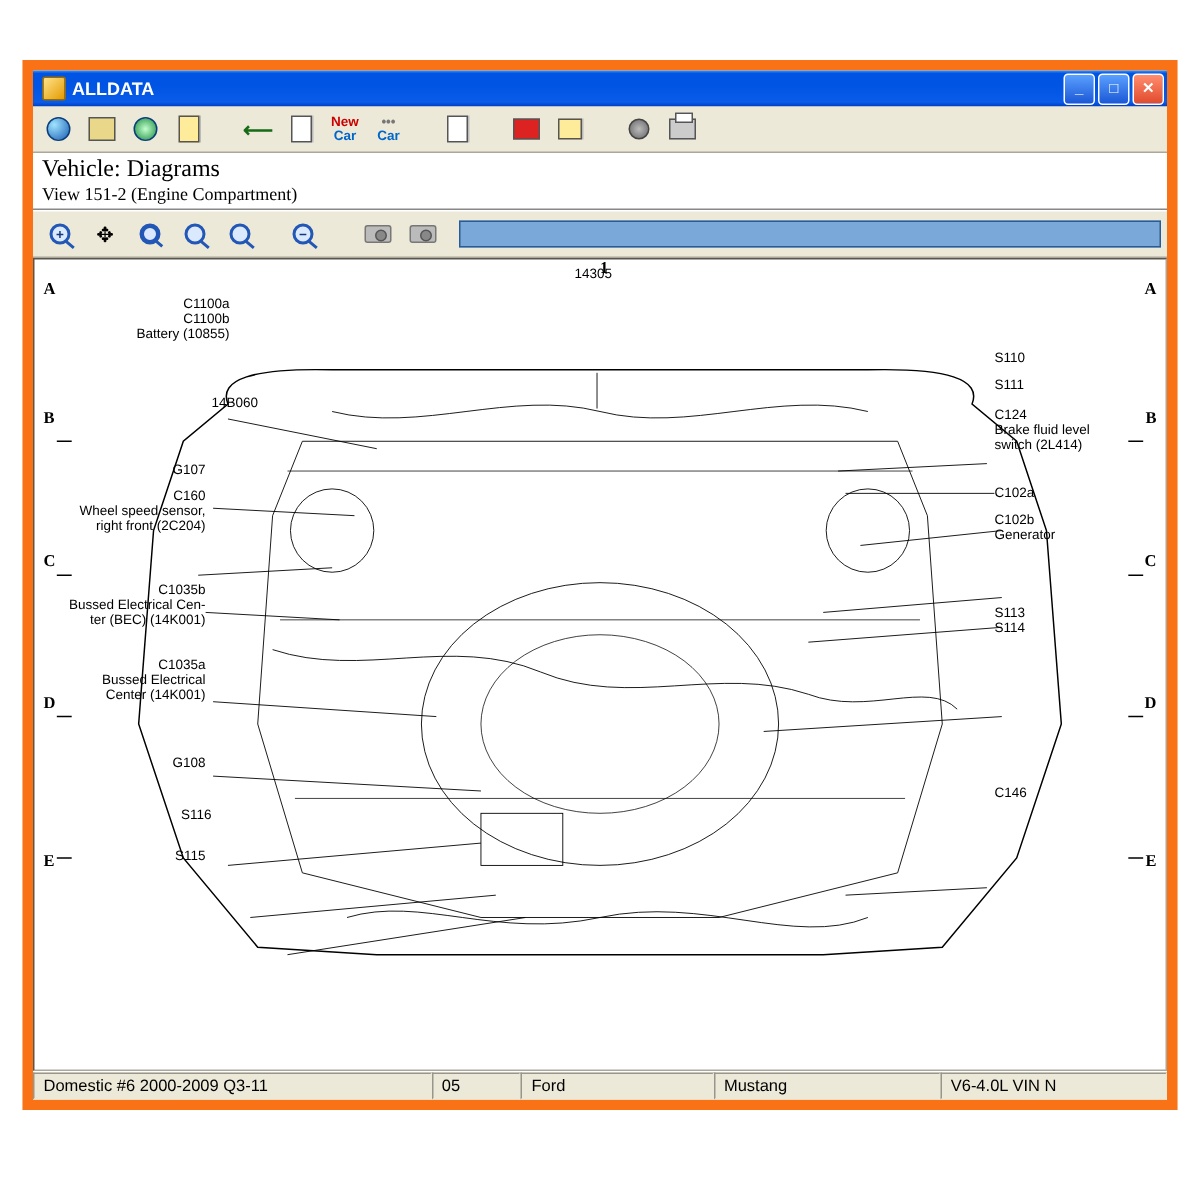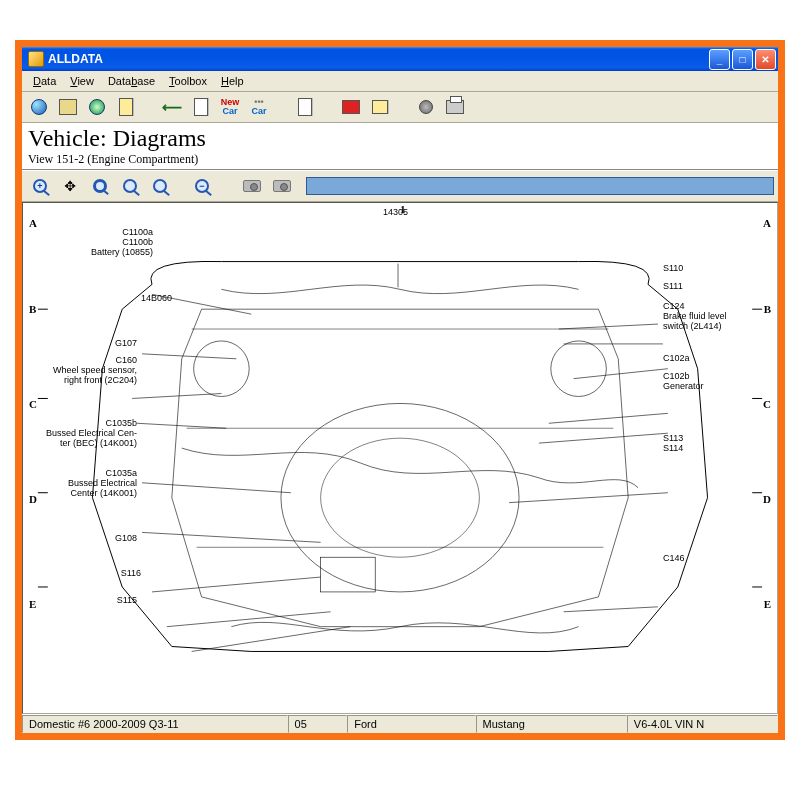--- a/index.html
+++ b/index.html
@@ -80,21 +80,21 @@
   cursor: pointer;
   border: 1px solid transparent;
 }
 .tb-sep { width: 14px; }
 .heading-row {
   background: #fff;
   border-bottom: 1px solid #888;
   padding: 2px 6px;
   font-family: Georgia, 'Times New Roman', serif;
 }
-.heading-row .h1 { font-size: 24px; }
+.heading-row .h1 { font-size: 16px; }
 .heading-row .h2 { font-size: 12px; }
 .subtoolbar {
   background: #ece9d8;
   border-top: 1px solid #fff;
   border-bottom: 1px solid #aca899;
   display: flex; align-items: center;
   padding: 2px 4px;
   gap: 2px;
 }
 .subtoolbar .st-btn {
@@ -167,27 +167,20 @@
 <div class="window">
 
   <div class="titlebar">
     <div class="ico"></div>
     <div class="title">ALLDATA</div>
     <div class="title-btn min">_</div>
     <div class="title-btn max">□</div>
     <div class="title-btn close">✕</div>
   </div>
 
-  <div class="menubar">
-    <div class="menu-item"><u>D</u><span></span><span>ata</span></div>
-    <div class="menu-item"><u>V</u><span>iew</span></div>
-    <div class="menu-item">Data<u>b</u><span>ase</span></div>
-    <div class="menu-item"><u>T</u><span>oolbox</span></div>
-    <div class="menu-item"><u>H</u><span>elp</span></div>
-  </div>
 
   <div class="toolbar">
     <div class="tb-btn">
           <div class="ico-globe"></div>
         </div>
     <div class="tb-btn">
           <div class="ico-box"></div>
         </div>
     <div class="tb-btn">
           <div class="ico-globe" style="background:radial-gradient(circle,#c3ffce,#1a8c3d)"></div>

